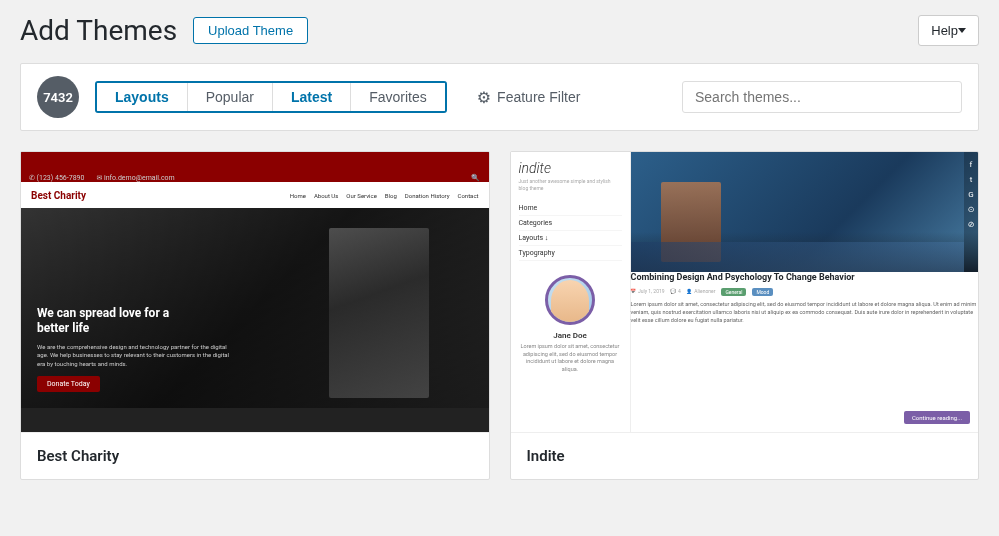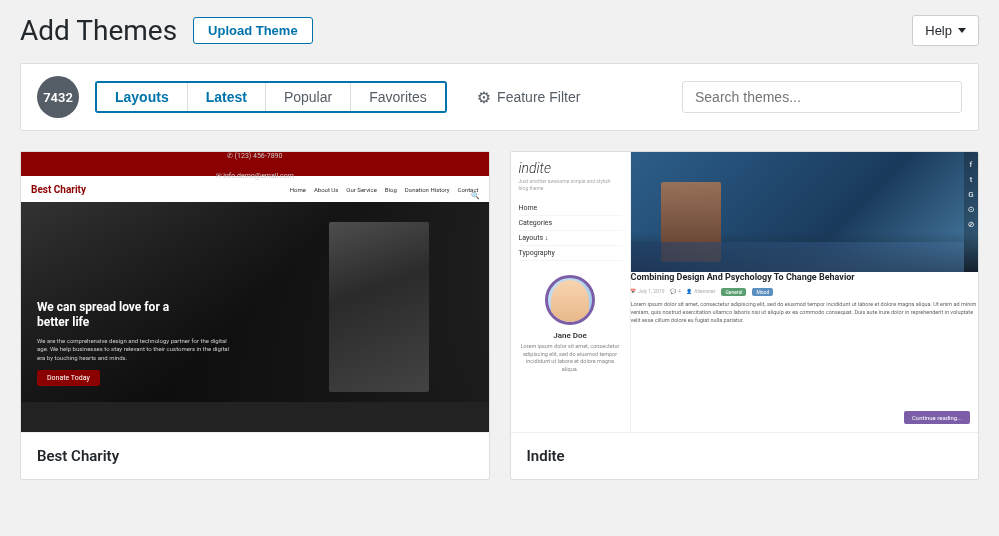--- a/index.html
+++ b/index.html
@@ -28,35 +28,34 @@
       margin: 0;
     }
     .upload-theme-btn {
       border: 1px solid #0073aa;
       background: #fff;
       color: #0073aa;
       padding: 5px 14px;
       border-radius: 3px;
       cursor: pointer;
       font-size: 13px;
-      font-weight: 700;
+      font-weight: 400;
     }
 
     .help-btn {
       margin-left: auto;
       border: 1px solid #ccc;
       background: #fff;
       color: #23282d;
       padding: 7px 12px;
       border-radius: 3px;
       cursor: pointer;
       font-size: 13px;
       display: flex;
       align-items: center;
-      gap: 6px;
     }
     .chevron-down {
       width: 0; height: 0;
       border-left: 4px solid transparent;
       border-right: 4px solid transparent;
       border-top: 5px solid #23282d;
       display: inline-block;
     }
 
     .filter-bar {
@@ -171,26 +170,25 @@
     
     .charity-preview {
       background: #222;
       width: 100%;
       height: 100%;
       position: relative;
       overflow: hidden;
     }
     .charity-topbar {
       background: #8b0000;
-      height: 24px;
-      display: flex;
-      align-items: center;
+      height: 30px;
+      display: flex;
+      align-items: flex-end;
       padding: 0 8px;
       gap: 12px;
-      flex-direction: column;
     }
     .charity-topbar-text {
       color: #ccc;
       font-size: 7px;
     }
     .charity-header {
       background: #fff;
       height: 26px;
       display: flex;
       align-items: center;
@@ -379,25 +377,25 @@
     </button>
   </div>
 
   <div class="filter-bar">
     <div class="theme-count-badge">7432</div>
 
     <div class="filter-tabs">
       <button class="filter-tab active">
         <span>Layouts</span>
       </button>
+      <button class="filter-tab">
+        <span>Popular</span>
+      </button>
       <button class="filter-tab" style="color:#0073aa; font-weight:600;">
         <span>Latest</span>
-      </button>
-      <button class="filter-tab">
-        <span>Popular</span>
       </button>
       <button class="filter-tab">
         <span>Favorites</span>
       </button>
     </div>
 
     <button class="feature-filter-btn">
       <span class="gear-icon">⚙</span>
       <span>Feature Filter</span>
     </button>

